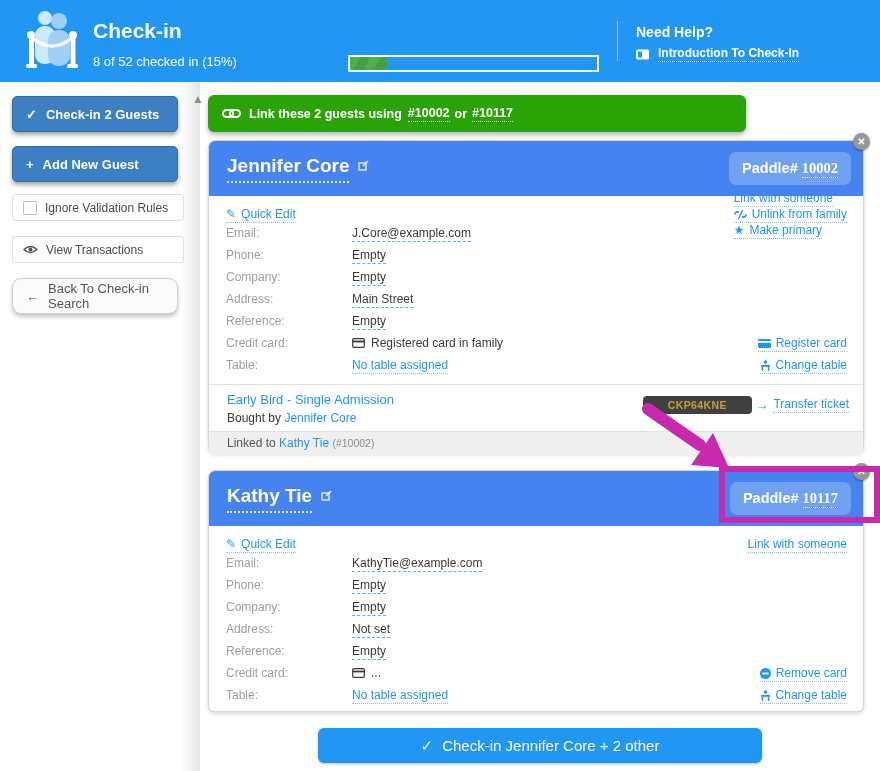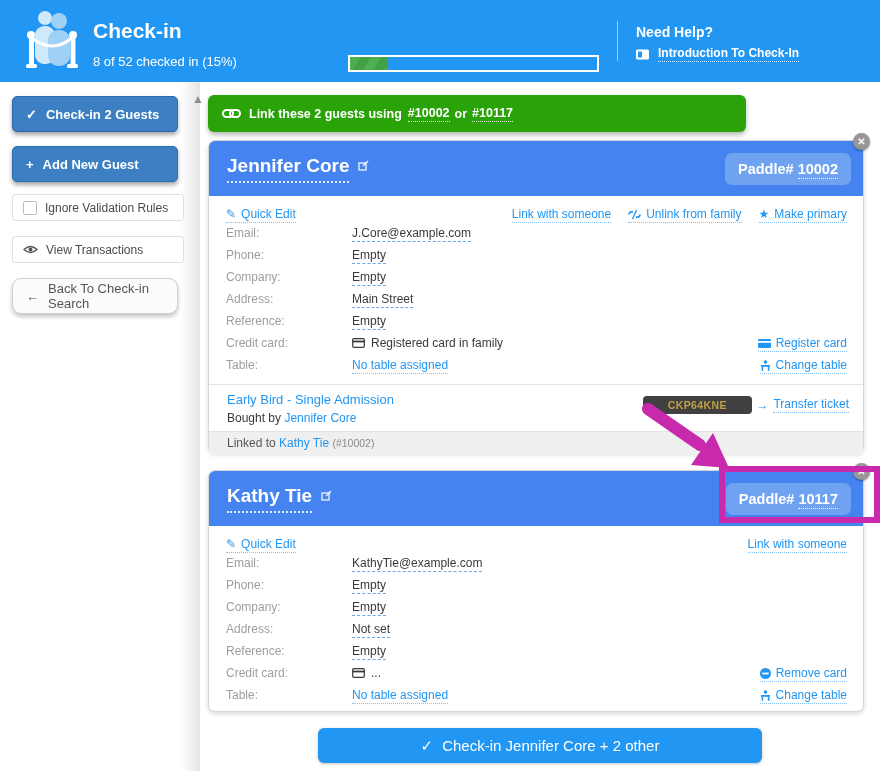--- a/index.html
+++ b/index.html
@@ -44,27 +44,27 @@
           box-shadow:0 2px 4px rgba(0,0,0,.15); }
   .card1 { top:140px; height:313px; }
   .card2 { top:470px; height:242px; }
   .card-header { height:55px; background:#4583f1; border-radius:6px 6px 0 0; display:flex; align-items:center;
                  padding:0 12px 0 18px; position:relative; }
   .guest-name { font-size:19px; font-weight:bold; color:#fff; border-bottom:2px dotted rgba(255,255,255,.85);
                 padding-bottom:4px; cursor:pointer; }
   .edit-mini { margin-left:9px; margin-top:-6px; }
   .paddle-btn { margin-left:auto; background:#6fa3f2; border-radius:7px; padding:8px 13px; color:#fff;
                 font-weight:bold; font-size:14.5px; cursor:pointer; }
-  .paddle-num { border-bottom:1px dotted rgba(255,255,255,.9); padding-bottom:1px; }
+  .paddle-num { border-bottom:1px dotted rgba(255,255,255,.9); padding-bottom:1px;font-family:Liberation Serif, serif; }
   .card-close { position:absolute; top:-8px; right:-7px; width:17px; height:17px; background:#979797; border-radius:50%;
                 color:#fff; font-size:10px; font-weight:bold; display:flex; align-items:center; justify-content:center;
                 box-shadow:0 1px 2px rgba(0,0,0,.4); cursor:pointer; }
   .card-body { padding:8px 16px 4px 17px; }
   .qe-row { display:flex; align-items:center; font-size:12px; height:22px; }
-  .qe-right { margin-left:auto; display:flex; gap:17px; align-items:flex-start; }
+  .qe-right { margin-left:auto; display:flex; align-items:flex-start;flex-direction:column; }
   .link { color:#2196f3; cursor:pointer; display:inline-flex; align-items:center; gap:5px; }
   .dotted { border-bottom:1px dotted #7ec0f7; padding-bottom:1px; }
   .f-row { display:flex; align-items:flex-start; height:22px; font-size:12px; }
   .f-label { width:126px; color:#9e9e9e; flex:0 0 auto; }
   .f-value { color:#3a3a3a; border-bottom:1px dashed #64a9ef; padding-bottom:1px; cursor:pointer; }
   .f-plain { color:#3a3a3a; display:inline-flex; align-items:center; gap:6px; }
   .f-right { margin-left:auto; }
 
   .ticket { border-top:1px solid #e3e3e3; padding:7px 14px 6px 18px; display:flex; }
   .ticket-name { font-size:13px; color:#2196f3; margin-bottom:4px; cursor:pointer; }

